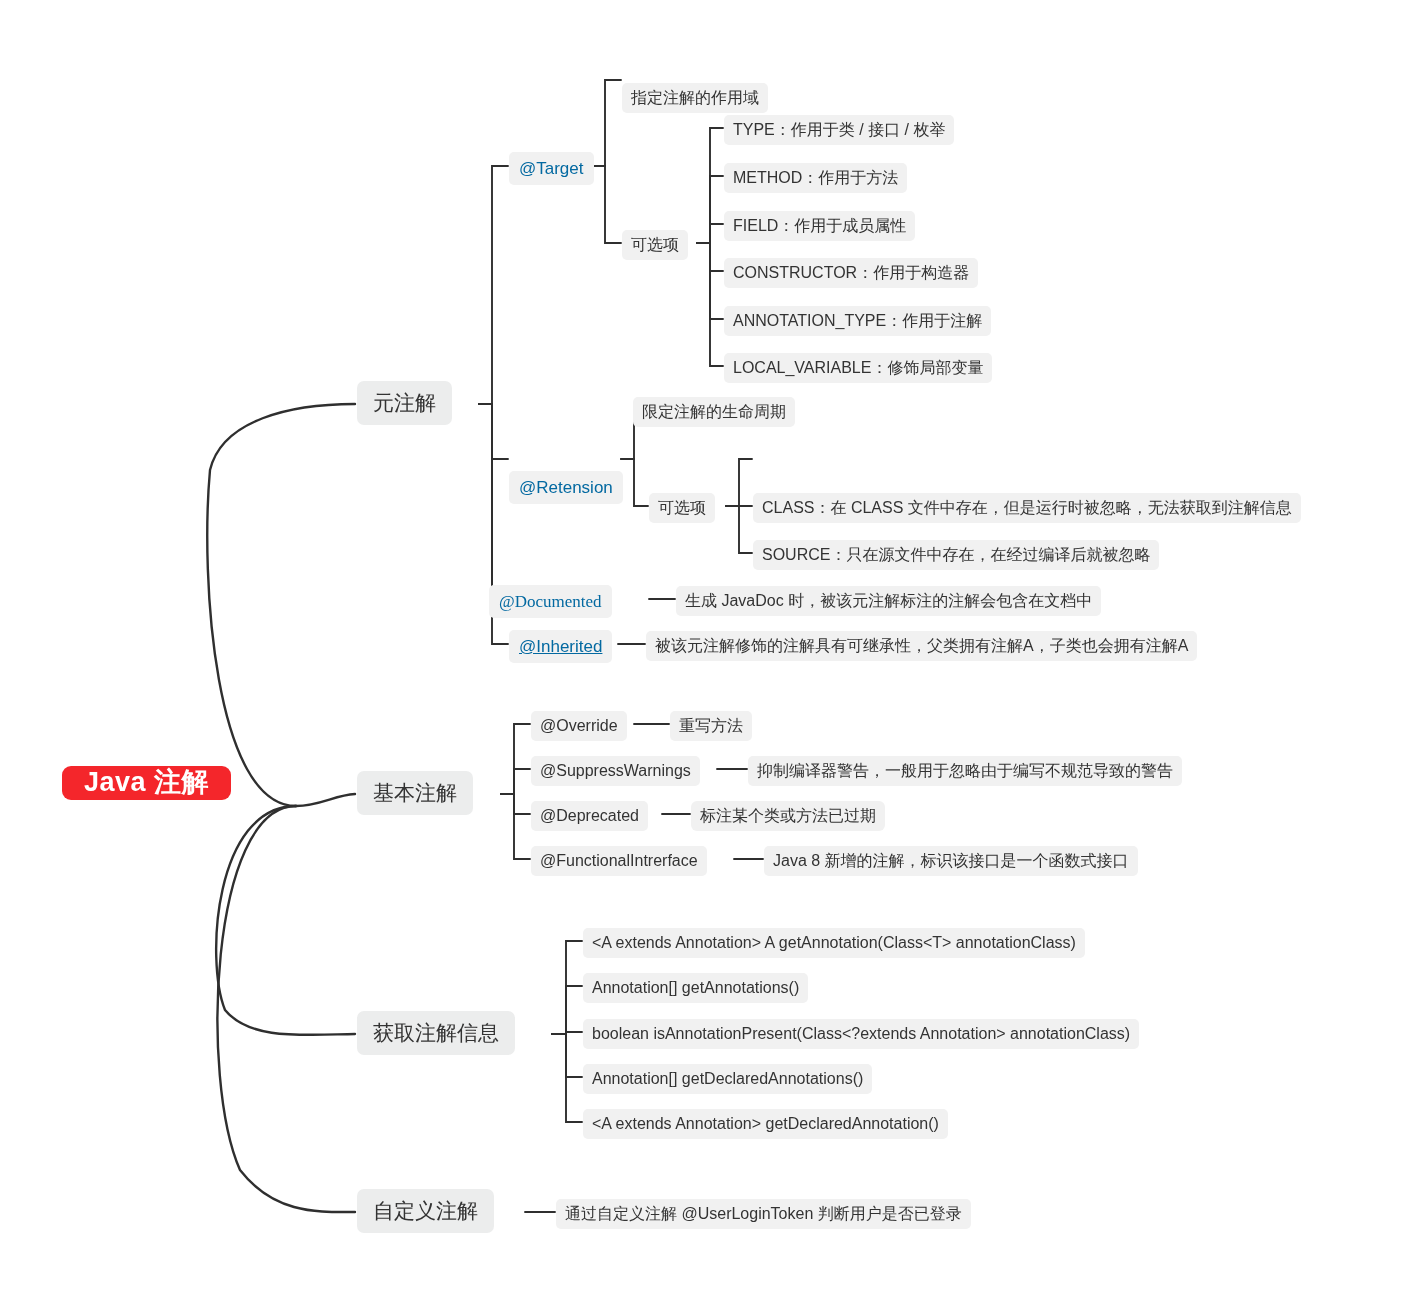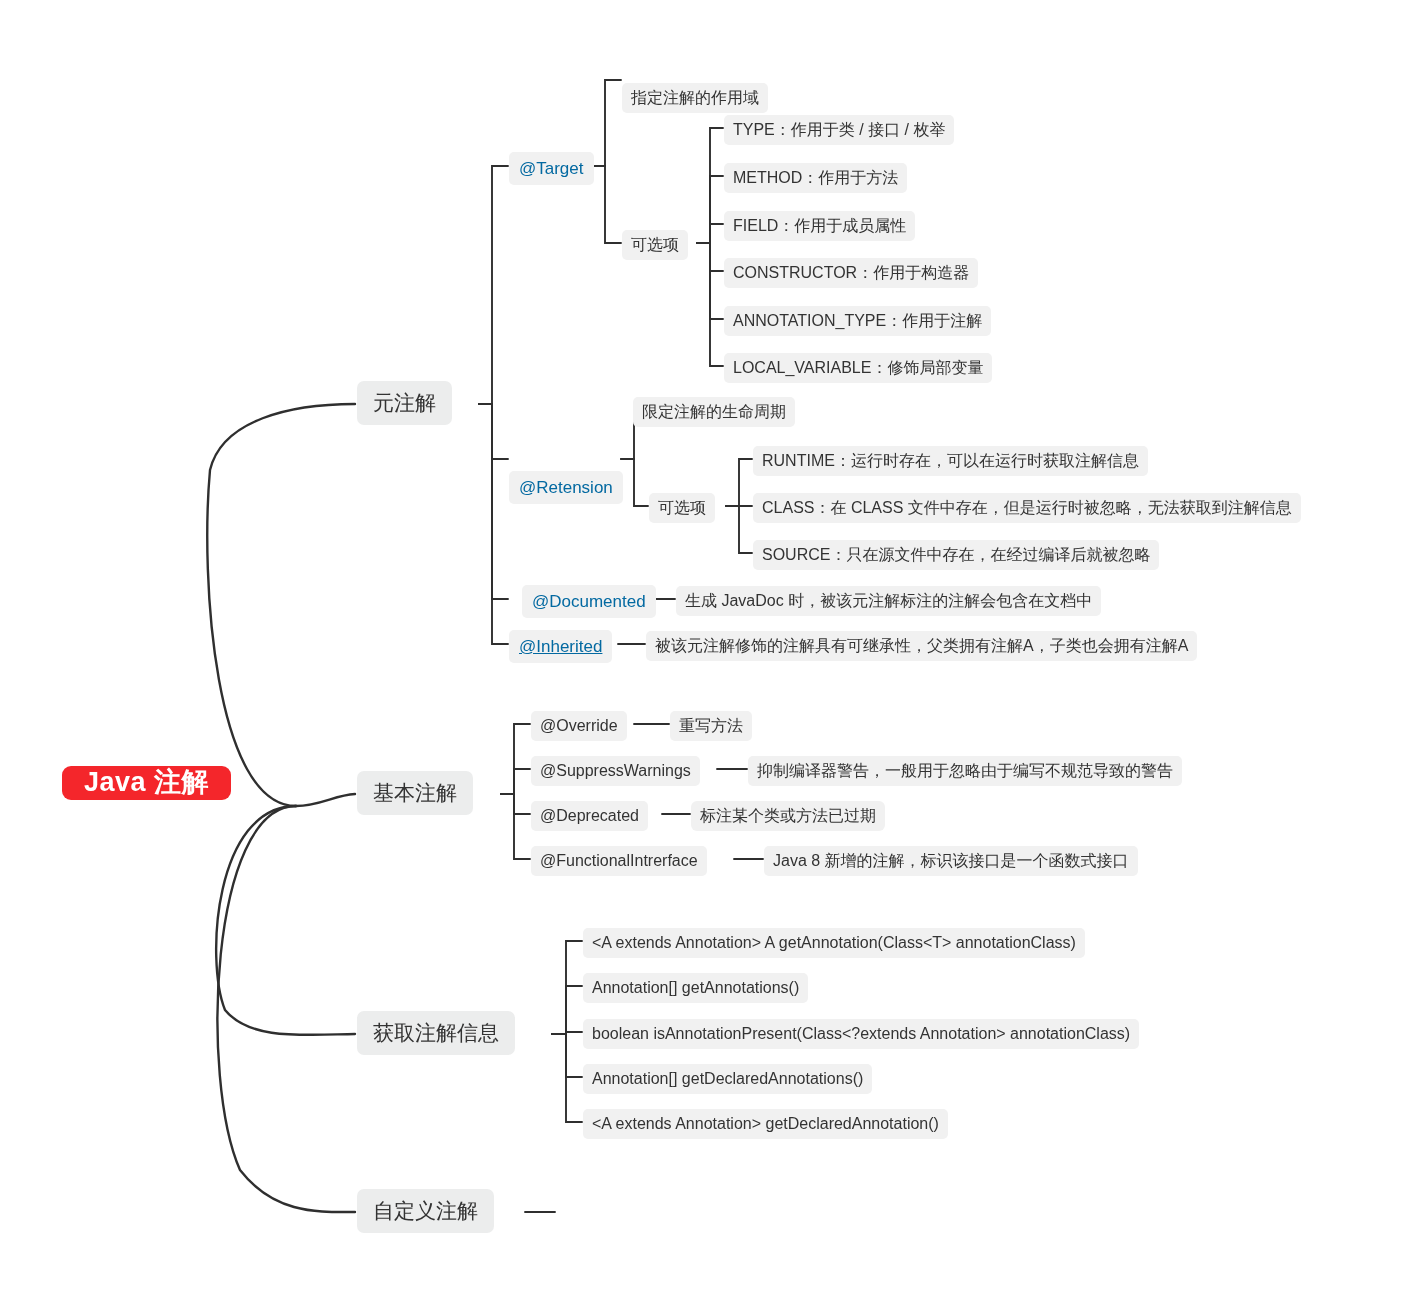--- a/index.html
+++ b/index.html
@@ -129,37 +129,36 @@
 
   <div class="node root" style="left:62px; top:766px;">Java 注解</div>
 
   <div class="node lvl1" style="left:357px; top:381px;">元注解</div>
   <div class="node lvl1" style="left:357px; top:771px;">基本注解</div>
   <div class="node lvl1" style="left:357px; top:1011px;">获取注解信息</div>
   <div class="node lvl1" style="left:357px; top:1189px;">自定义注解</div>
 
   <div class="node lvl2" style="left:509px; top:152px;">@Target</div>
   <div class="node lvl2" style="left:509px; top:445px;margin-top:26px;">@Retension</div>
-  <div class="node lvl2" style="left:522px; top:585px;">@Documented</div>
+  <div class="node lvl2" style="left:489px; top:585px;font-family:Liberation Serif, serif;">@Documented</div>
   <div class="node lvl2" style="left:509px; top:630px;text-decoration:underline;">@Inherited</div>
 
   <div class="node lvl3" style="left:622px; top:83px;">指定注解的作用域</div>
   <div class="node lvl3" style="left:622px; top:230px;">可选项</div>
 
   <div class="node lvl3" style="left:724px; top:115px;">TYPE：作用于类 / 接口 / 枚举</div>
   <div class="node lvl3" style="left:724px; top:163px;">METHOD：作用于方法</div>
   <div class="node lvl3" style="left:724px; top:211px;">FIELD：作用于成员属性</div>
   <div class="node lvl3" style="left:724px; top:258px;">CONSTRUCTOR：作用于构造器</div>
   <div class="node lvl3" style="left:724px; top:306px;">ANNOTATION_TYPE：作用于注解</div>
   <div class="node lvl3" style="left:724px; top:353px;">LOCAL_VARIABLE：修饰局部变量</div>
 
   <div class="node lvl3" style="left:633px; top:397px;">限定注解的生命周期</div>
   <div class="node lvl3" style="left:649px; top:493px;">可选项</div>
 
-  <div class="node lvl3" style="left:753px; top:446px;">RUNTIME：运行时存在，可以在运行时获取注解信息</div>
   <div class="node lvl3" style="left:753px; top:493px;">CLASS：在 CLASS 文件中存在，但是运行时被忽略，无法获取到注解信息</div>
   <div class="node lvl3" style="left:753px; top:540px;">SOURCE：只在源文件中存在，在经过编译后就被忽略</div>
 
   <div class="node lvl3" style="left:676px; top:586px;">生成 JavaDoc 时，被该元注解标注的注解会包含在文档中</div>
   <div class="node lvl3" style="left:646px; top:631px;">被该元注解修饰的注解具有可继承性，父类拥有注解A，子类也会拥有注解A</div>
 
   <div class="node lvl3" style="left:531px; top:711px;">@Override</div>
   <div class="node lvl3" style="left:531px; top:756px;">@SuppressWarnings</div>
   <div class="node lvl3" style="left:531px; top:801px;">@Deprecated</div>
   <div class="node lvl3" style="left:531px; top:846px;text-align:center;">@FunctionalIntrerface</div>
@@ -168,14 +167,15 @@
   <div class="node lvl3" style="left:748px; top:756px;">抑制编译器警告，一般用于忽略由于编写不规范导致的警告</div>
   <div class="node lvl3" style="left:691px; top:801px;border-radius:6px;">标注某个类或方法已过期</div>
   <div class="node lvl3" style="left:764px; top:846px;">Java 8 新增的注解，标识该接口是一个函数式接口</div>
 
   <div class="node lvl3" style="left:583px; top:928px;">&lt;A extends Annotation&gt; A getAnnotation(Class&lt;T&gt; annotationClass)</div>
   <div class="node lvl3" style="left:583px; top:973px;">Annotation[] getAnnotations()</div>
   <div class="node lvl3" style="left:583px; top:1019px;">boolean isAnnotationPresent(Class&lt;?extends Annotation&gt; annotationClass)</div>
   <div class="node lvl3" style="left:583px; top:1064px;">Annotation[] getDeclaredAnnotations()</div>
   <div class="node lvl3" style="left:583px; top:1109px;">&lt;A extends Annotation&gt; getDeclaredAnnotation()</div>
 
+  <div class="node lvl3" style="left:556px; top:1199px;">通过自定义注解 @UserLoginToken 判断用户是否已登录</div>
 
 </div>
 
 </body></html>

